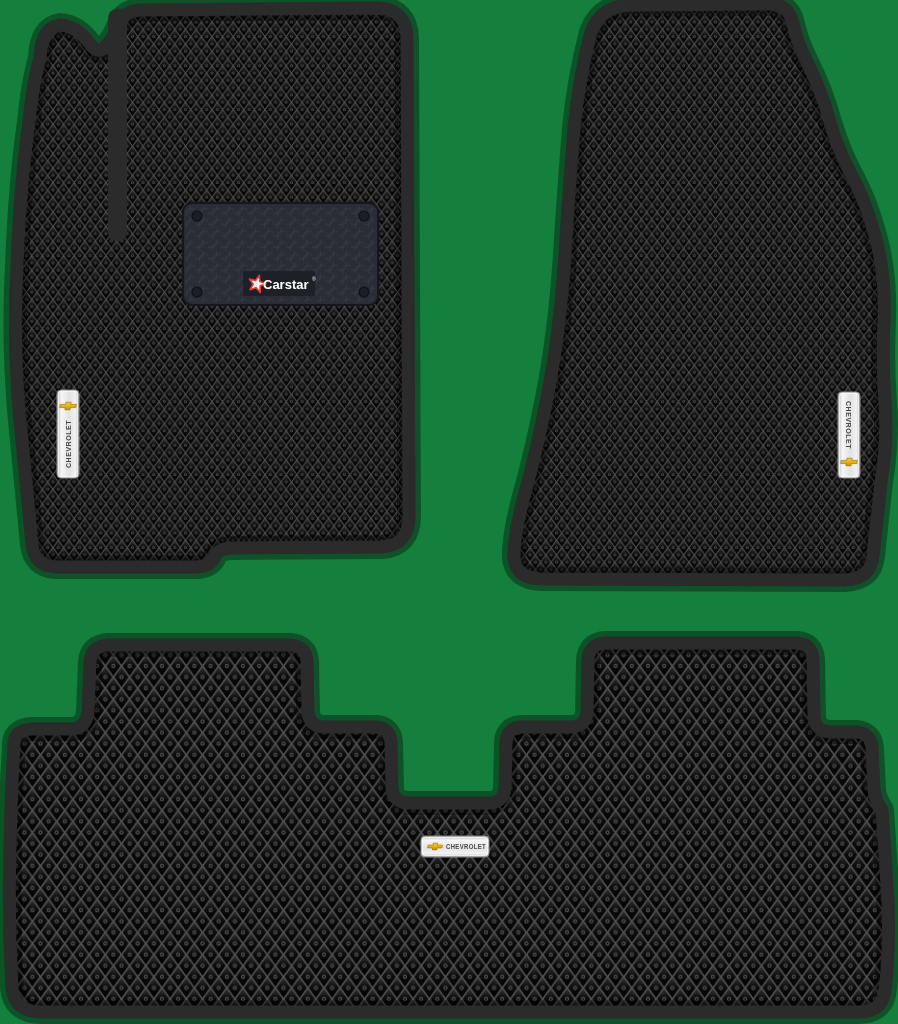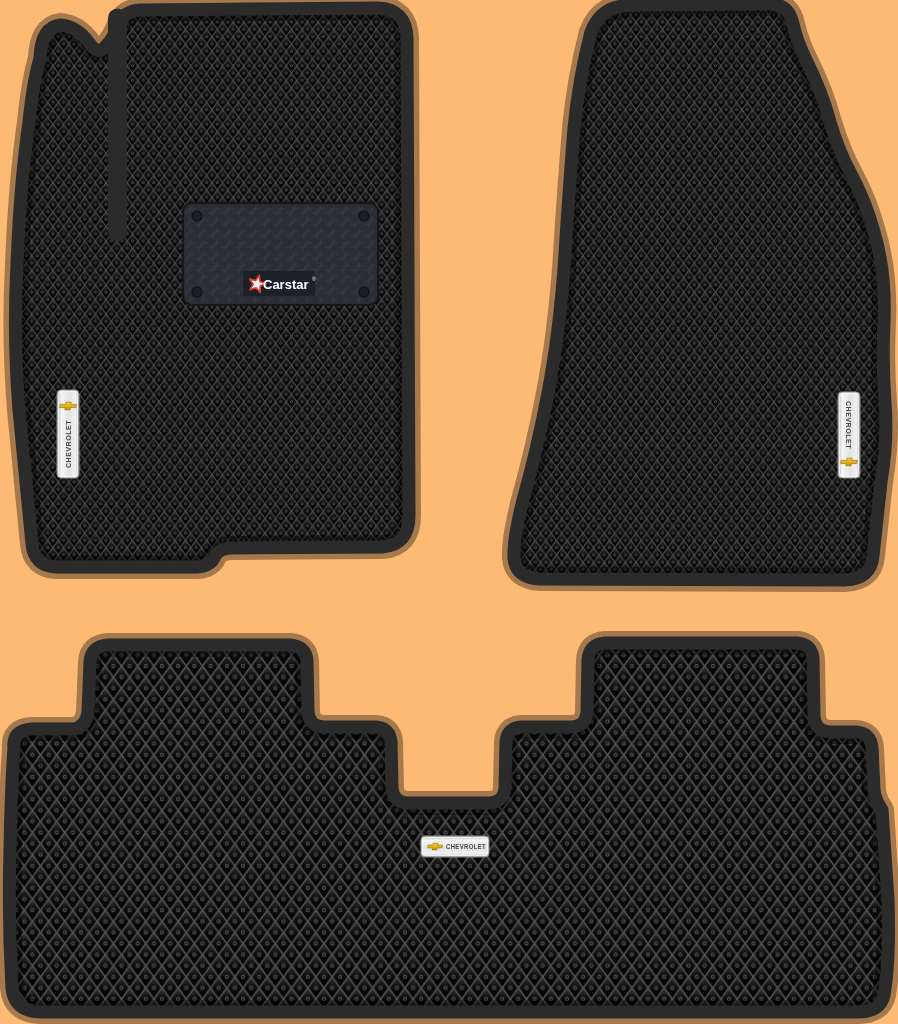--- a/index.html
+++ b/index.html
@@ -1,16 +1,16 @@
 <!DOCTYPE html>
 <html><head>
 <meta charset="utf-8">
 <style>
   html,body{margin:0;padding:0;background:#000;}
-  .stage{position:relative;width:898px;height:1024px;background:#fdba74;overflow:hidden;
+  .stage{position:relative;width:898px;height:1024px;background:#15803d;overflow:hidden;
          font-family:"Liberation Sans",sans-serif;}
   svg{display:block;}
   text{font-family:"Liberation Sans",sans-serif;}
 </style>
 </head>
 <body>
 
 <div class="stage">
 <svg width="898" height="1024" viewBox="0 0 898 1024" xmlns="http://www.w3.org/2000/svg">
   <defs>

